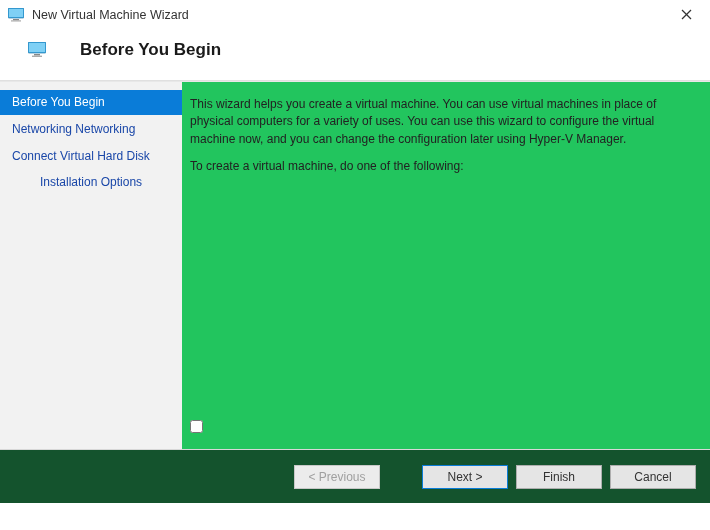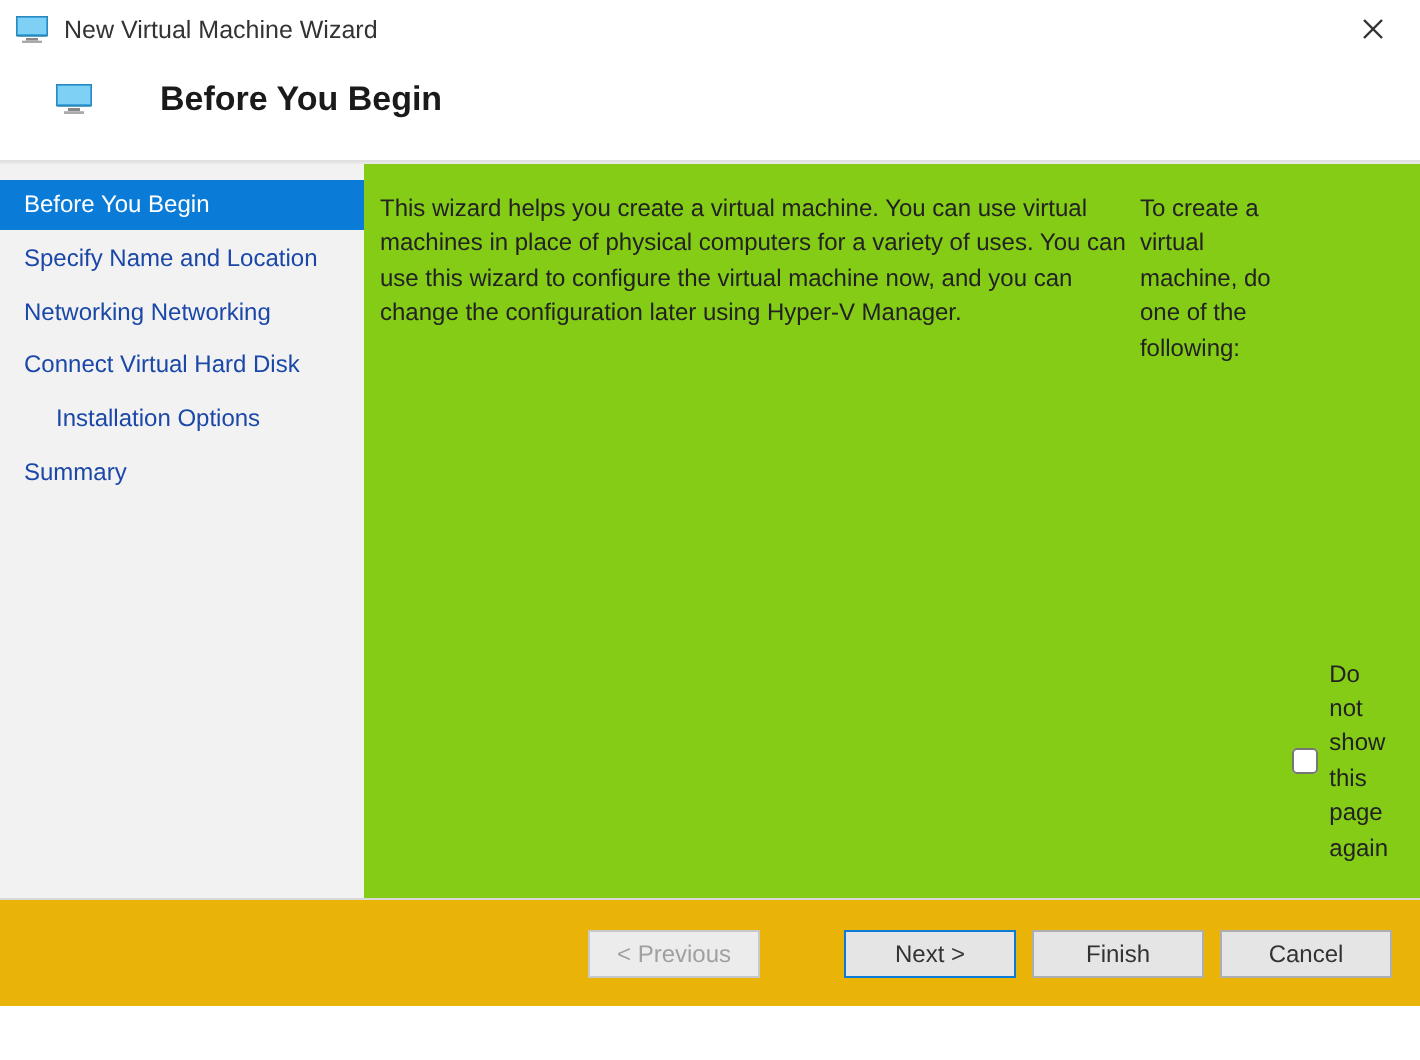--- a/index.html
+++ b/index.html
@@ -71,31 +71,31 @@
       color: #1a47a8;
       cursor: pointer;
       line-height: 1.4;
       margin-bottom: 2px;
     }
     .sidebar .step.selected {
       background: #0a7cd8;
       color: #fff;
     }
     .sidebar .step.indent {
-      padding-left: 28px;
+      padding-left: 40px;
     }
     .content {
       flex: 1;
       padding: 14px 16px 10px 8px;
-      background: #84cc16;
+      background: #22c55e;
       font-size: 12px;
       color: #222;
       line-height: 1.45;
       display: flex;
-      flex-direction: row;
+      flex-direction: column;
     }
     .content p { margin-bottom: 10px; }
     .content ul {
       list-style: disc;
       padding-left: 26px;
       margin-top: 2px;
     }
     .content li { margin-bottom: 0; }
     .checkbox-row {
       margin-top: auto;
@@ -103,21 +103,21 @@
       align-items: center;
       gap: 6px;
       padding-bottom: 6px;
     }
     .checkbox-row input {
       width: 13px; height: 13px;
     }
     .footer {
       height: 54px;
       border-top: 1px solid #d8d8d8;
-      background: #eab308;
+      background: #14532d;
       display: flex;
       justify-content: flex-end;
       align-items: center;
       padding-right: 14px;
       gap: 8px;
     }
     .footer button {
       min-width: 86px;
       height: 24px;
       font-size: 12px;
@@ -172,33 +172,30 @@
       <rect x="6" y="12" width="6" height="1.5" fill="#888"></rect>
       <rect x="4" y="13.6" width="10" height="1.4" fill="#aaa"></rect>
     </svg>
   </span>
   <h1>Before You Begin</h1>
 </div>
 
 <div class="body-area">
   <div class="sidebar">
     <div class="step selected">Before You Begin</div>
-    <div class="step">Specify Name and Location</div>
     <div class="step">Networking Networking</div>
     <div class="step">Connect Virtual Hard Disk</div>
     <div class="step indent">Installation Options</div>
-    <div class="step">Summary</div>
   </div>
 
   <div class="content">
     <p>This wizard helps you create a virtual machine. You can use virtual machines in place of physical computers for a variety of uses. You can use this wizard to configure the virtual machine now, and you can change the configuration later using Hyper-V Manager.</p>
     <p>To create a virtual machine, do one of the following:</p>
     <div class="checkbox-row">
       <input type="checkbox" style="">
-      <label>Do not show this page again</label>
     </div>
   </div>
 </div>
 
 <div class="footer">
   <button disabled="">&lt; Previous</button>
   <button class="primary">Next &gt;</button>
   <button>Finish</button>
   <button>Cancel</button>
 </div>

